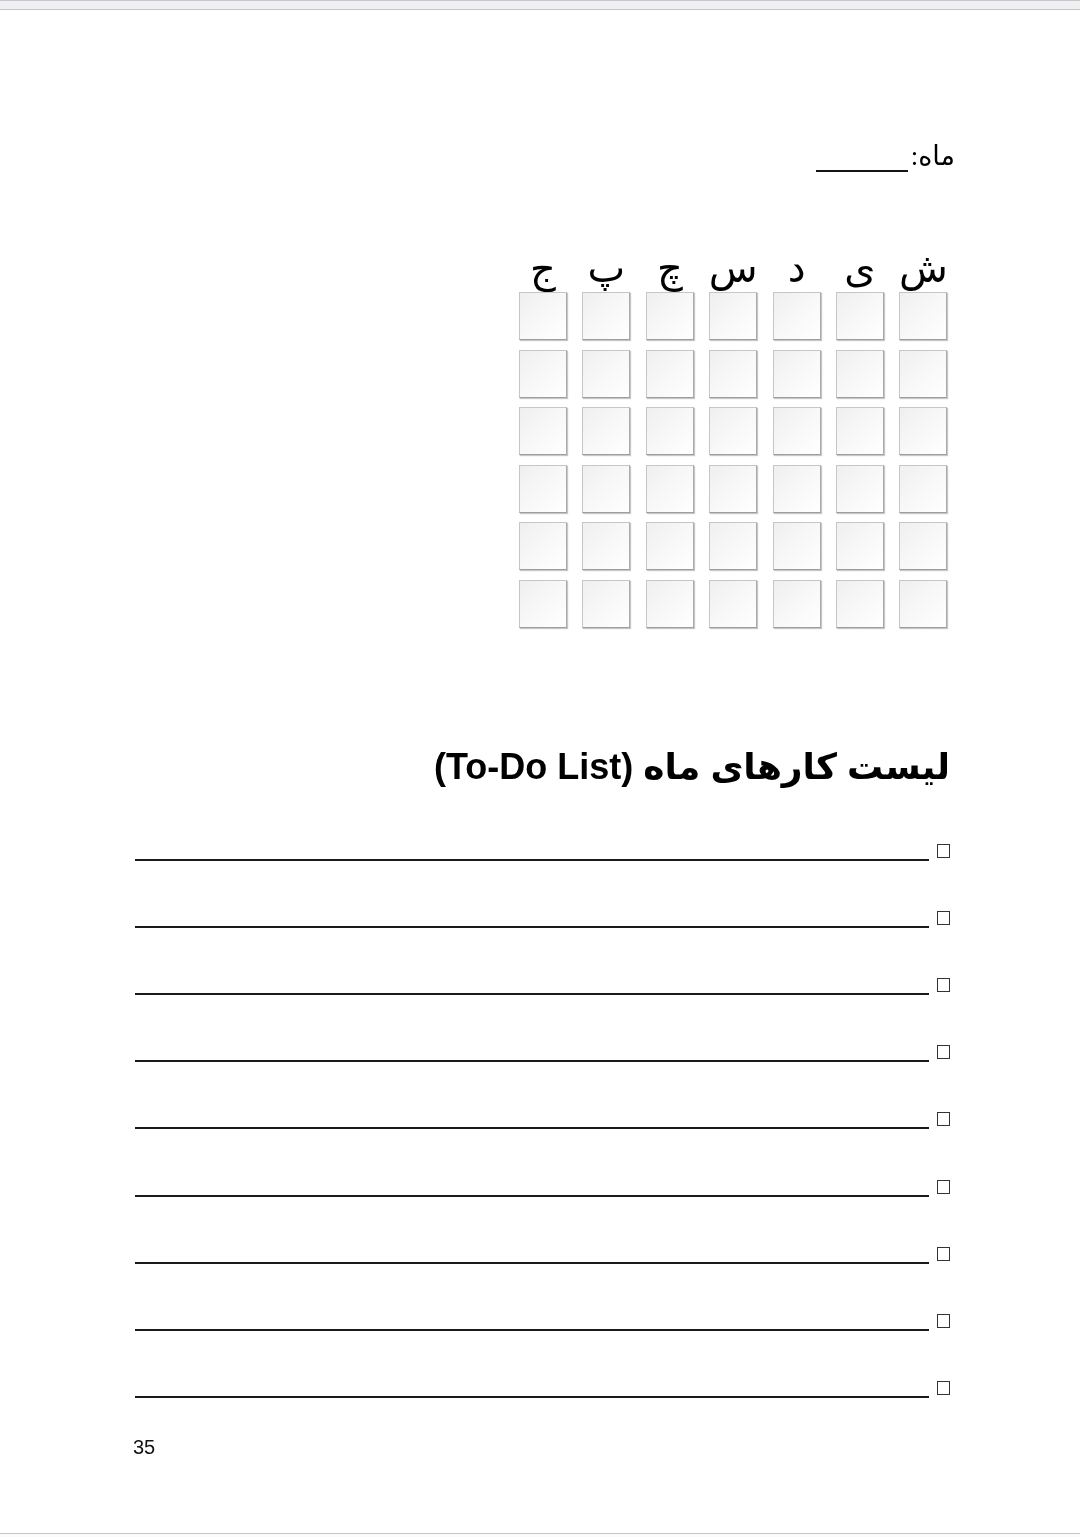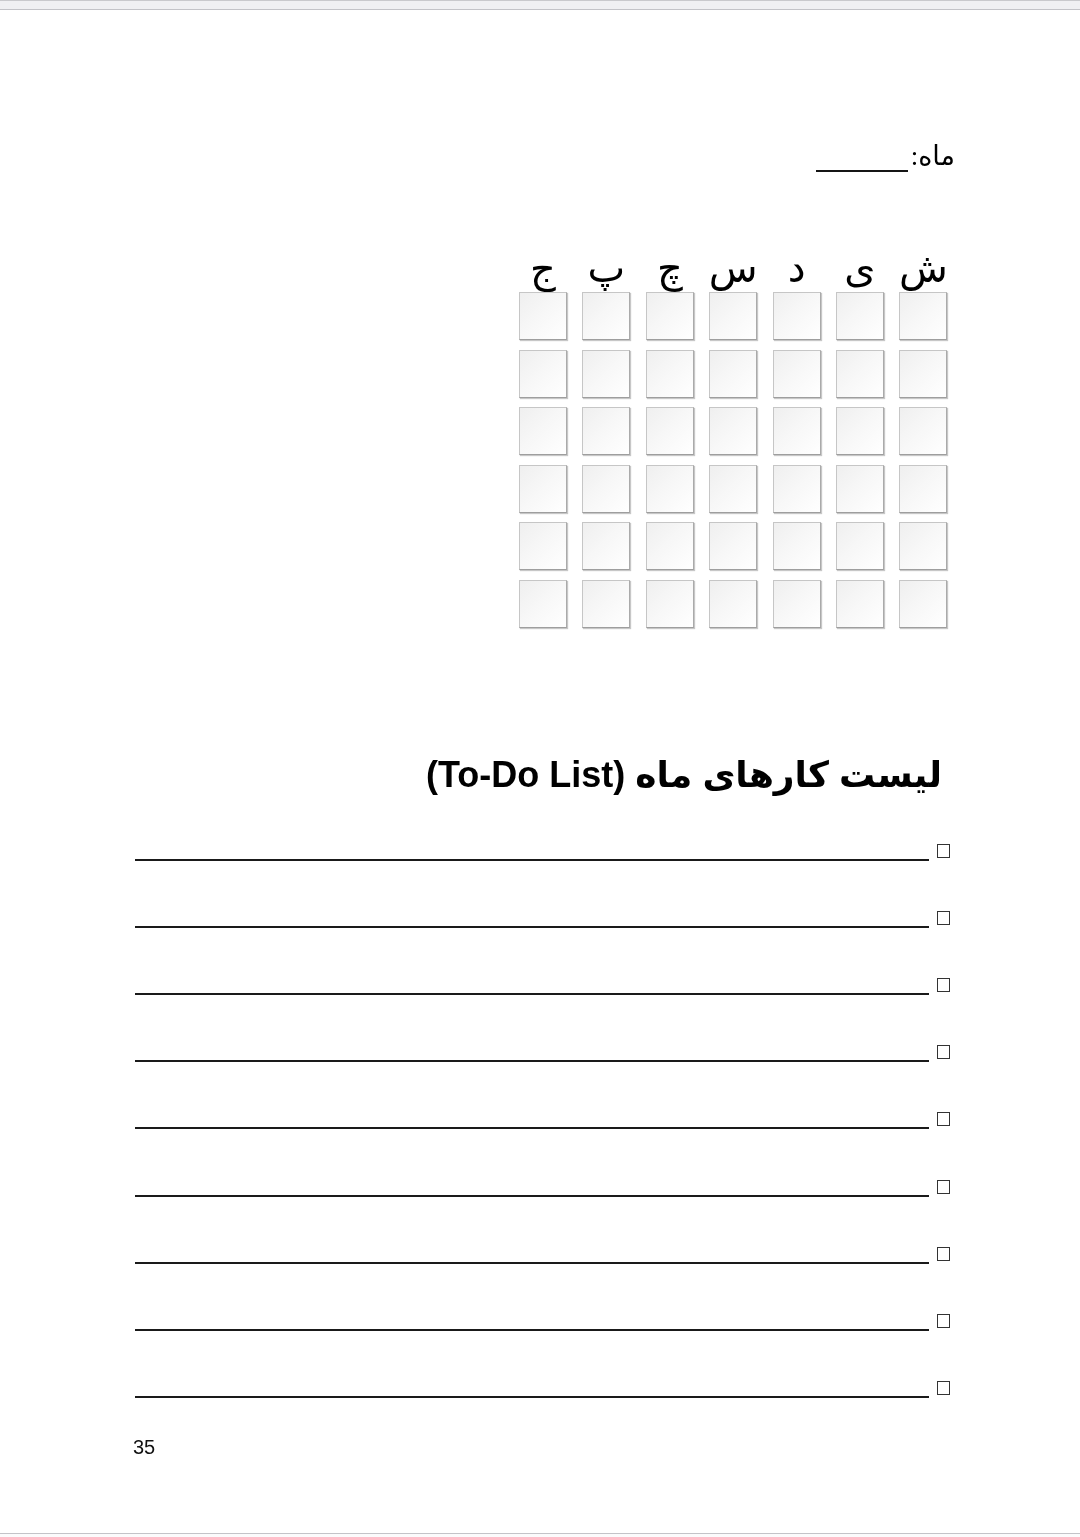--- a/index.html
+++ b/index.html
@@ -51,21 +51,21 @@
   .cal-box {
     box-sizing:border-box;
     border:1px solid #c6c6c6;
     border-right-color:#aaaaaa; border-bottom-color:#9e9e9e;
     background:linear-gradient(135deg,#efefef 0%,#f7f7f7 45%,#ffffff 100%);
     box-shadow:1px 1px 1px rgba(0,0,0,0.22);
   }
 
   
   .todo-title {
-    position:absolute; top:740px; right:130px; margin:8px;
+    position:absolute; top:740px; right:130px; margin:0;
     direction:rtl; unicode-bidi:plaintext;
     font-family:"Liberation Sans","DejaVu Sans",sans-serif;
     font-weight:bold; font-size:36px; line-height:1.5; color:#000;
     white-space:nowrap;
   }
   .todo-list { position:absolute; left:135px; top:794px; width:815px; }
   .todo-item { position:relative; height:67.1px; }
   .todo-line {
     position:absolute; left:0; right:21px; bottom:0; height:0;
     border-bottom:2px solid #1a1a1a;

